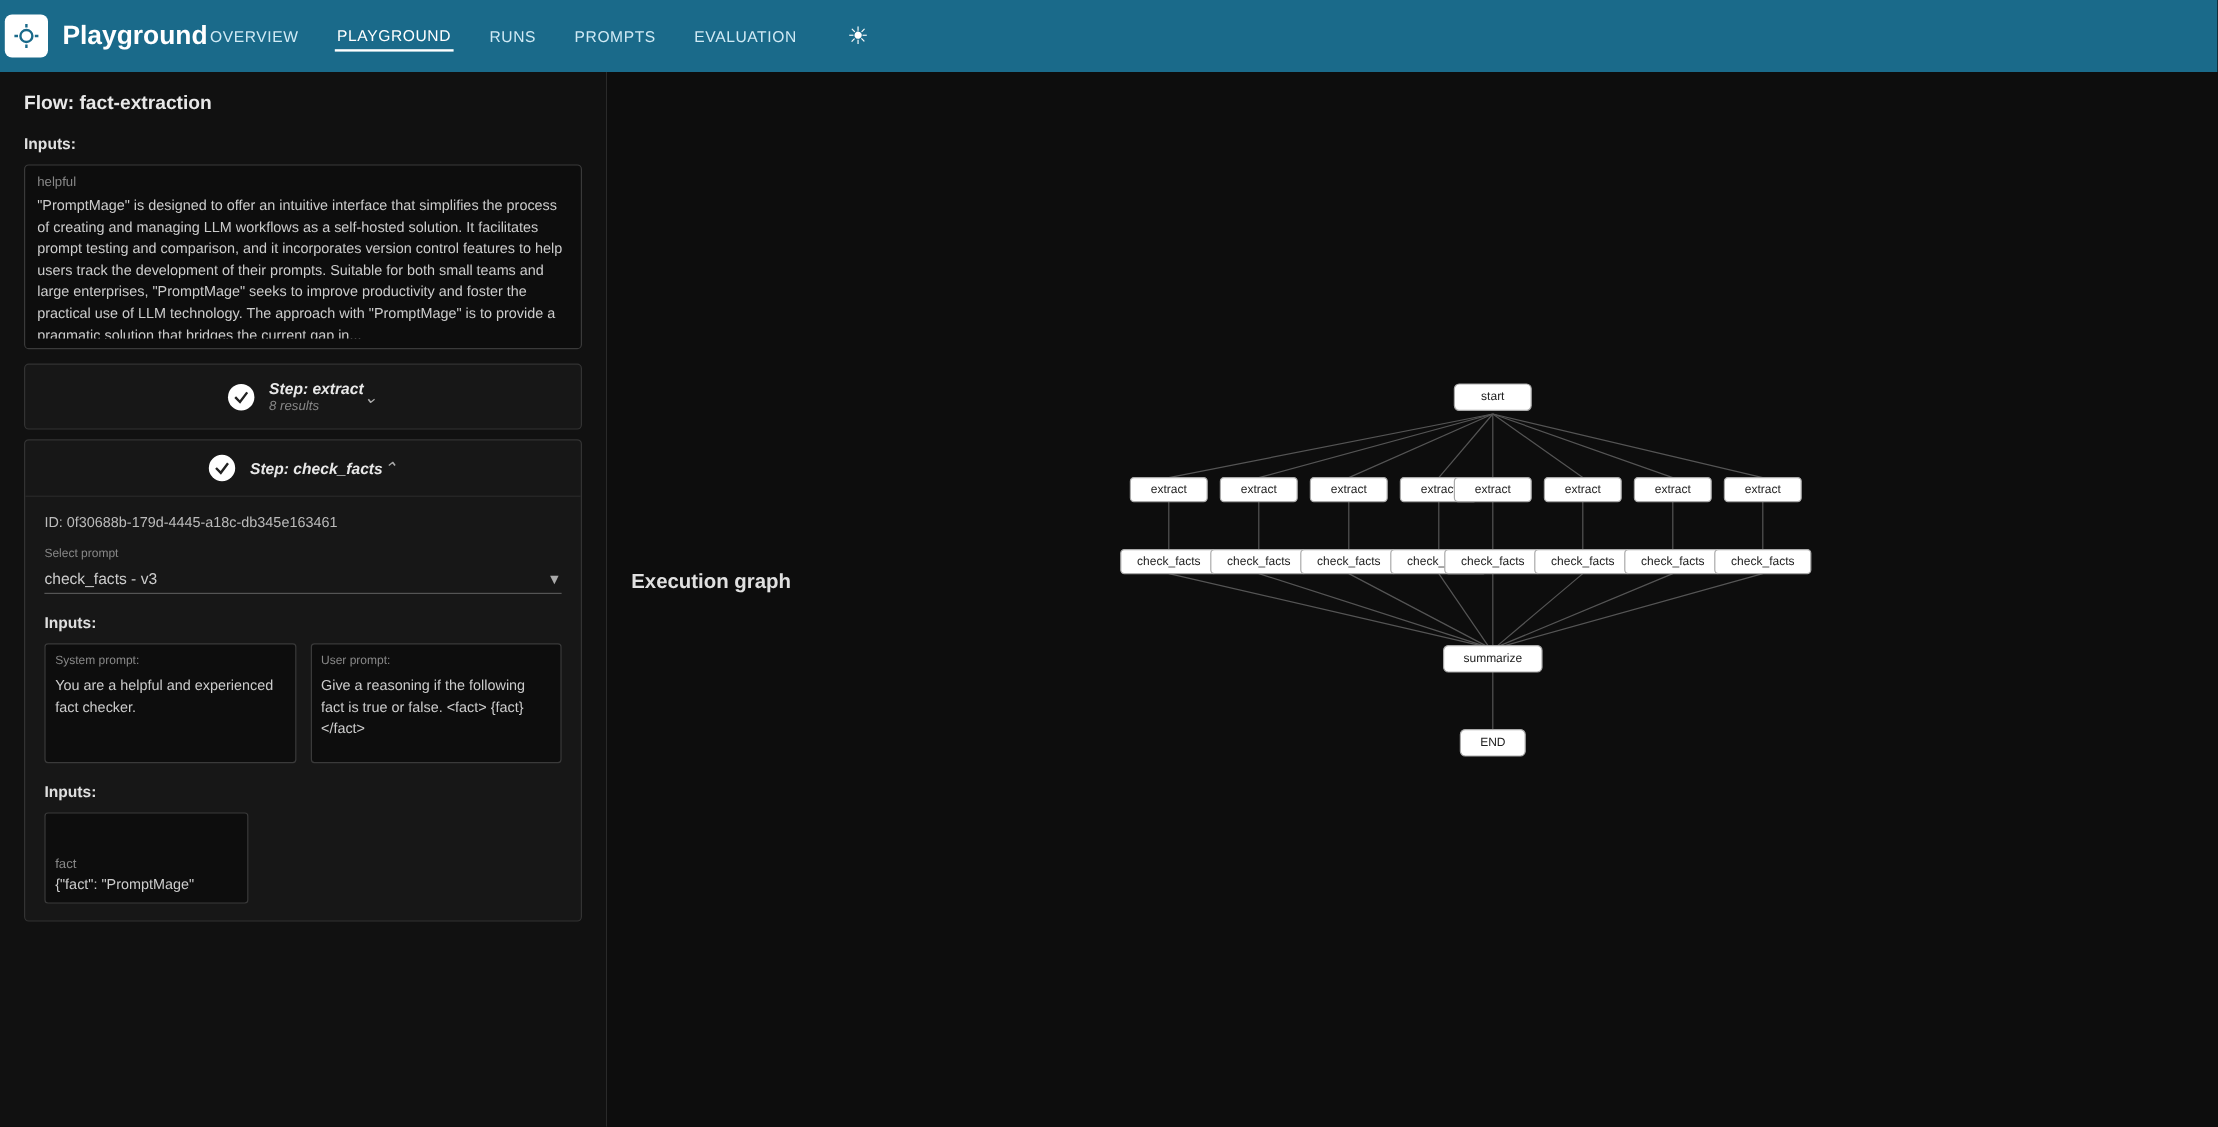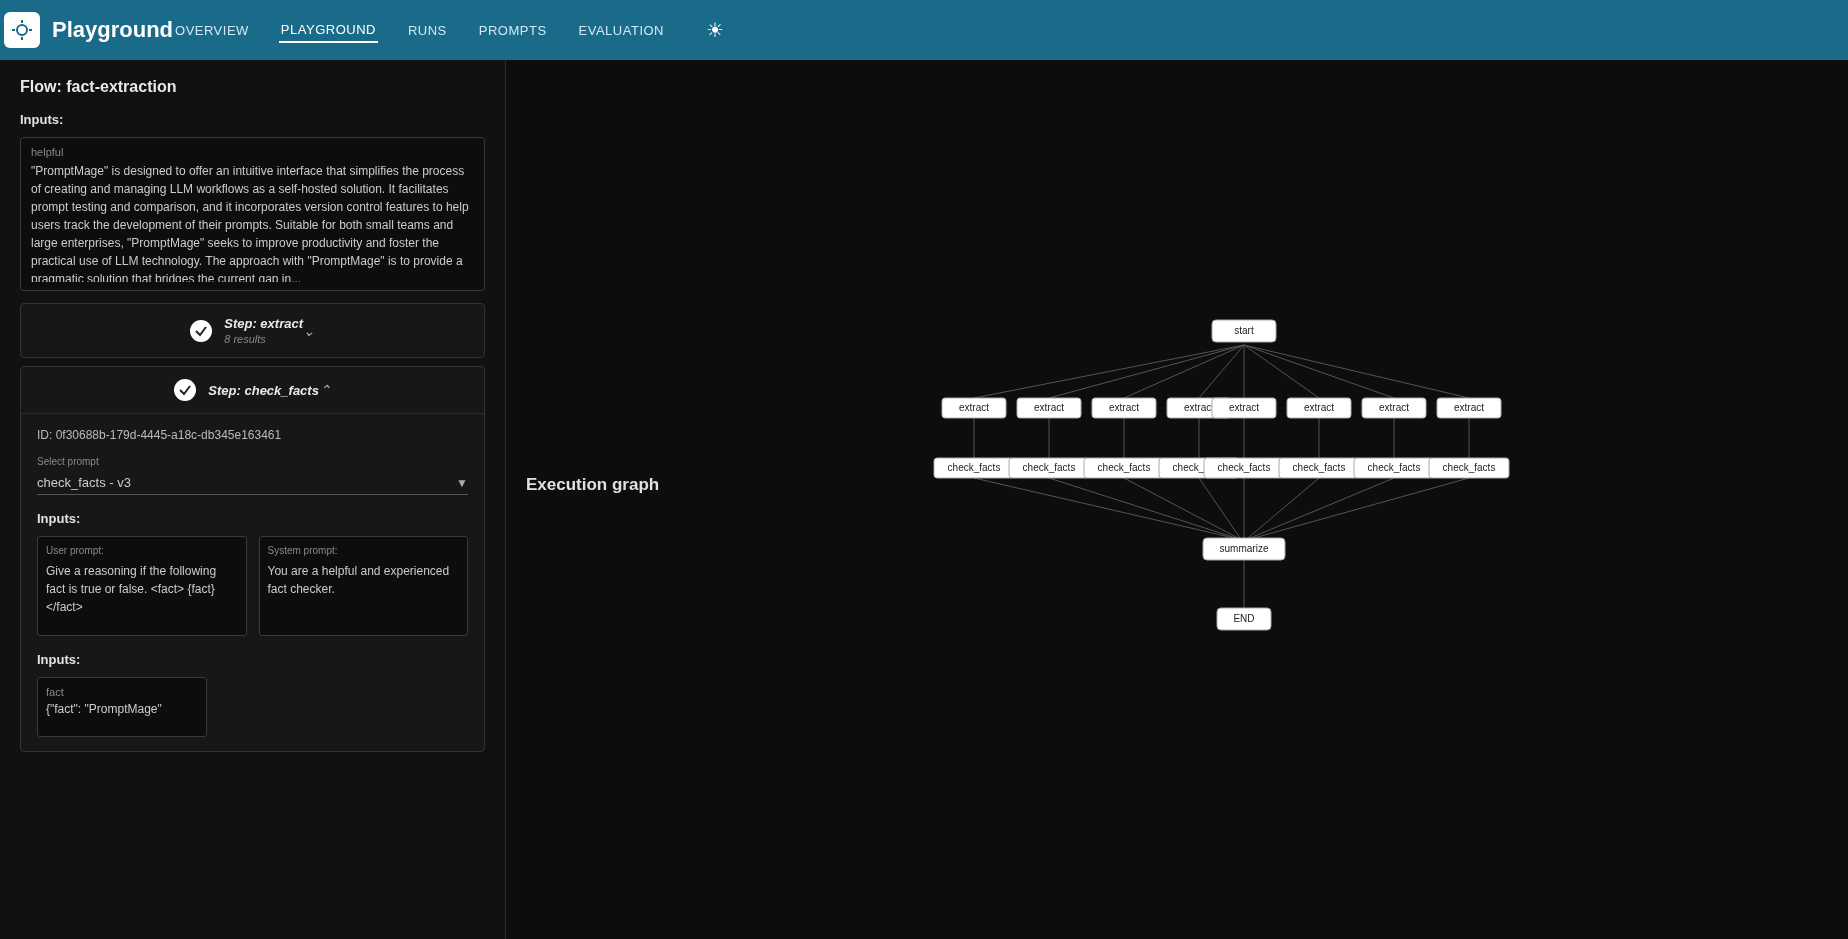--- a/index.html
+++ b/index.html
@@ -250,20 +250,21 @@
       background: #0d0d0d;
       font-size: 12px;
       color: #ccc;
       min-height: 60px;
       width: 170px;
     }
     .input-box-label {
       font-size: 11px;
       color: #888;
       margin-bottom: 4px;
+      margin-top: 28px;
     }
     .input-box-text {
       font-size: 12px;
       color: #ccc;
     }
 
     
     .right-panel {
       flex: 1;
       background: #0d0d0d;
@@ -379,30 +380,30 @@
 
         <div class="select-prompt-label">Select prompt</div>
         <div class="select-prompt-row">
           <span class="select-prompt-val">check_facts - v3</span>
           <span class="dropdown-arrow">▼</span>
         </div>
 
         <div class="prompts-section-label">Inputs:</div>
         <div class="prompts-row">
           <div class="prompt-box">
+            <div class="prompt-box-label">System prompt:</div>
+            <div class="prompt-box-text">You are a helpful and experienced fact checker.</div>
+          </div>
+          <div class="prompt-box">
             <div class="prompt-box-label">User prompt:</div>
             <div class="prompt-box-text">Give a reasoning if the following fact is true or false.
 
 &lt;fact&gt;
 {fact}
 &lt;/fact&gt;</div>
-          </div>
-          <div class="prompt-box">
-            <div class="prompt-box-label">System prompt:</div>
-            <div class="prompt-box-text">You are a helpful and experienced fact checker.</div>
           </div>
         </div>
 
         <div class="inputs-section-label">Inputs:</div>
         <div class="input-box">
           <div class="input-box-label">fact</div>
           <div class="input-box-text">{"fact": "PromptMage"</div>
         </div>
       </div>
     </div>

